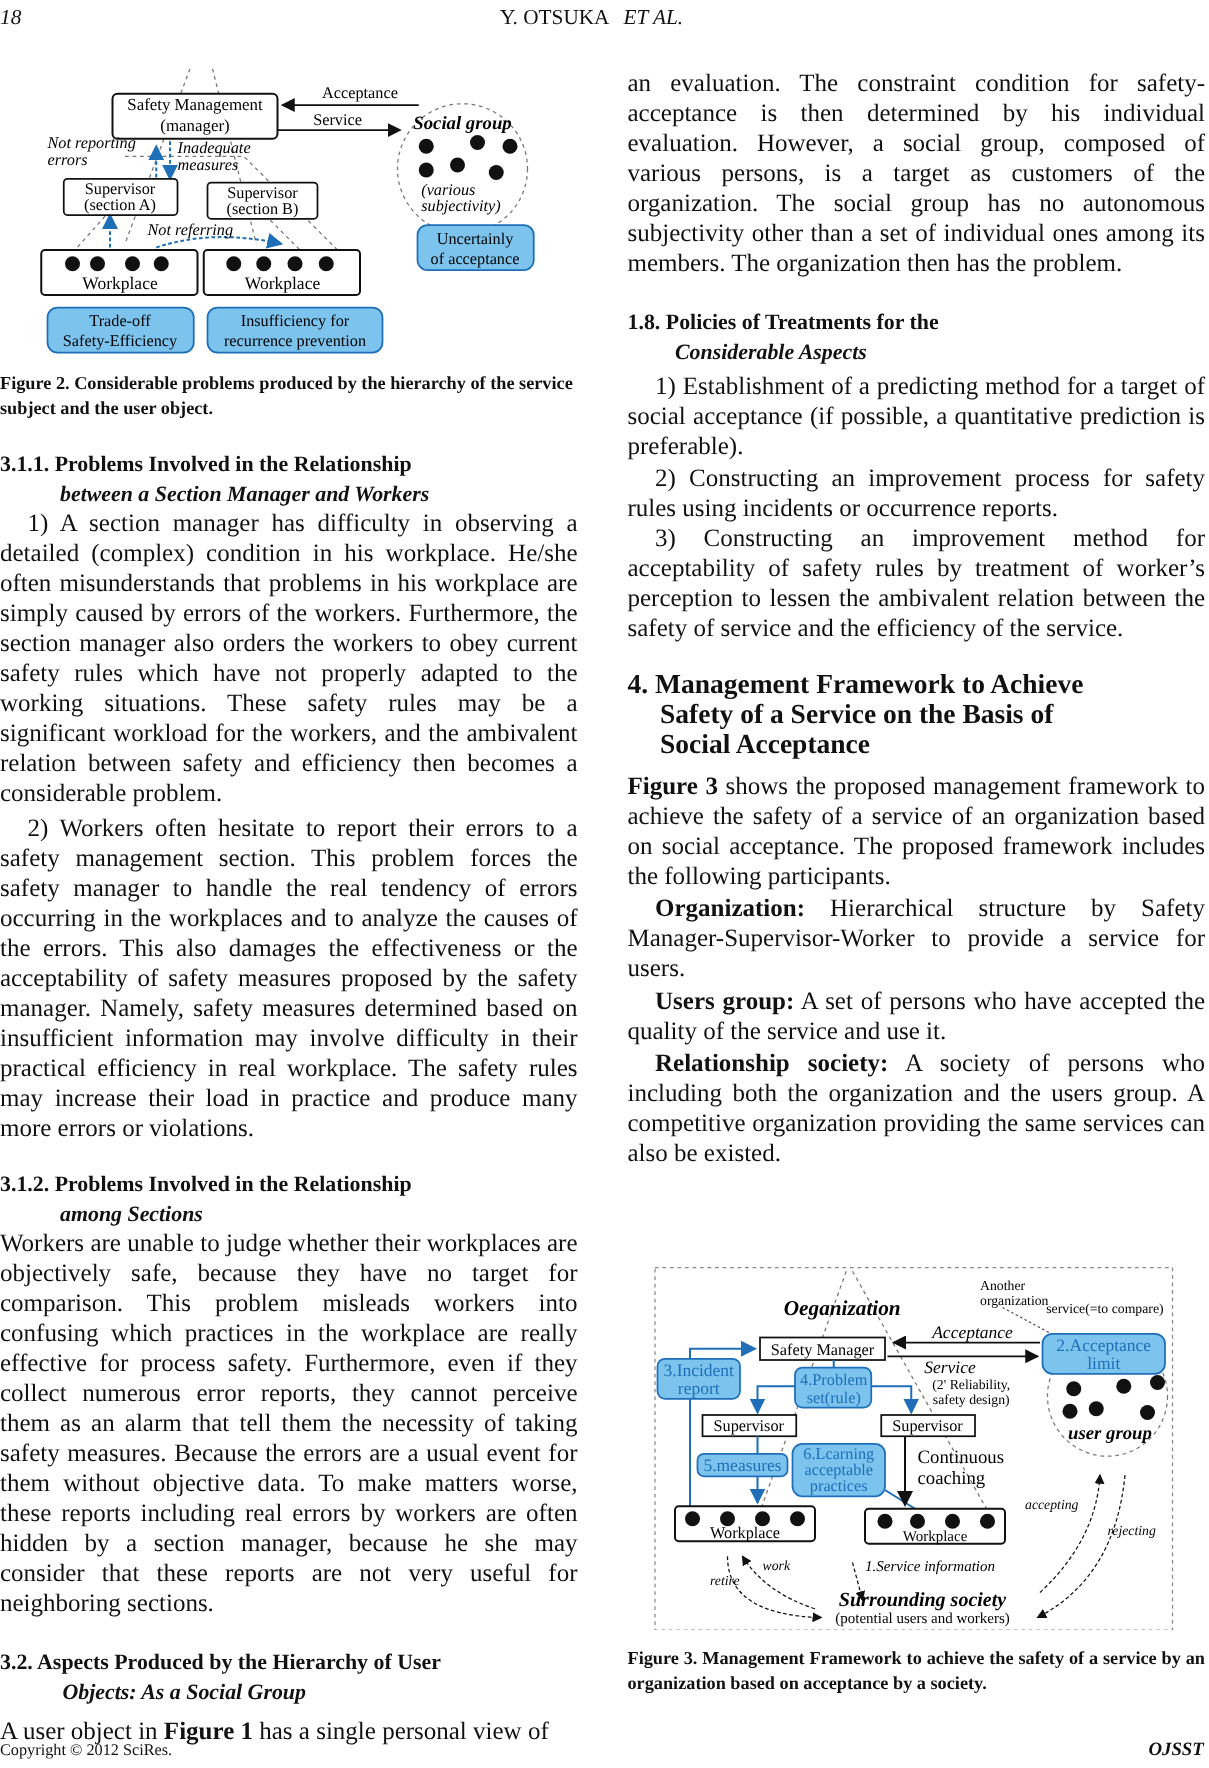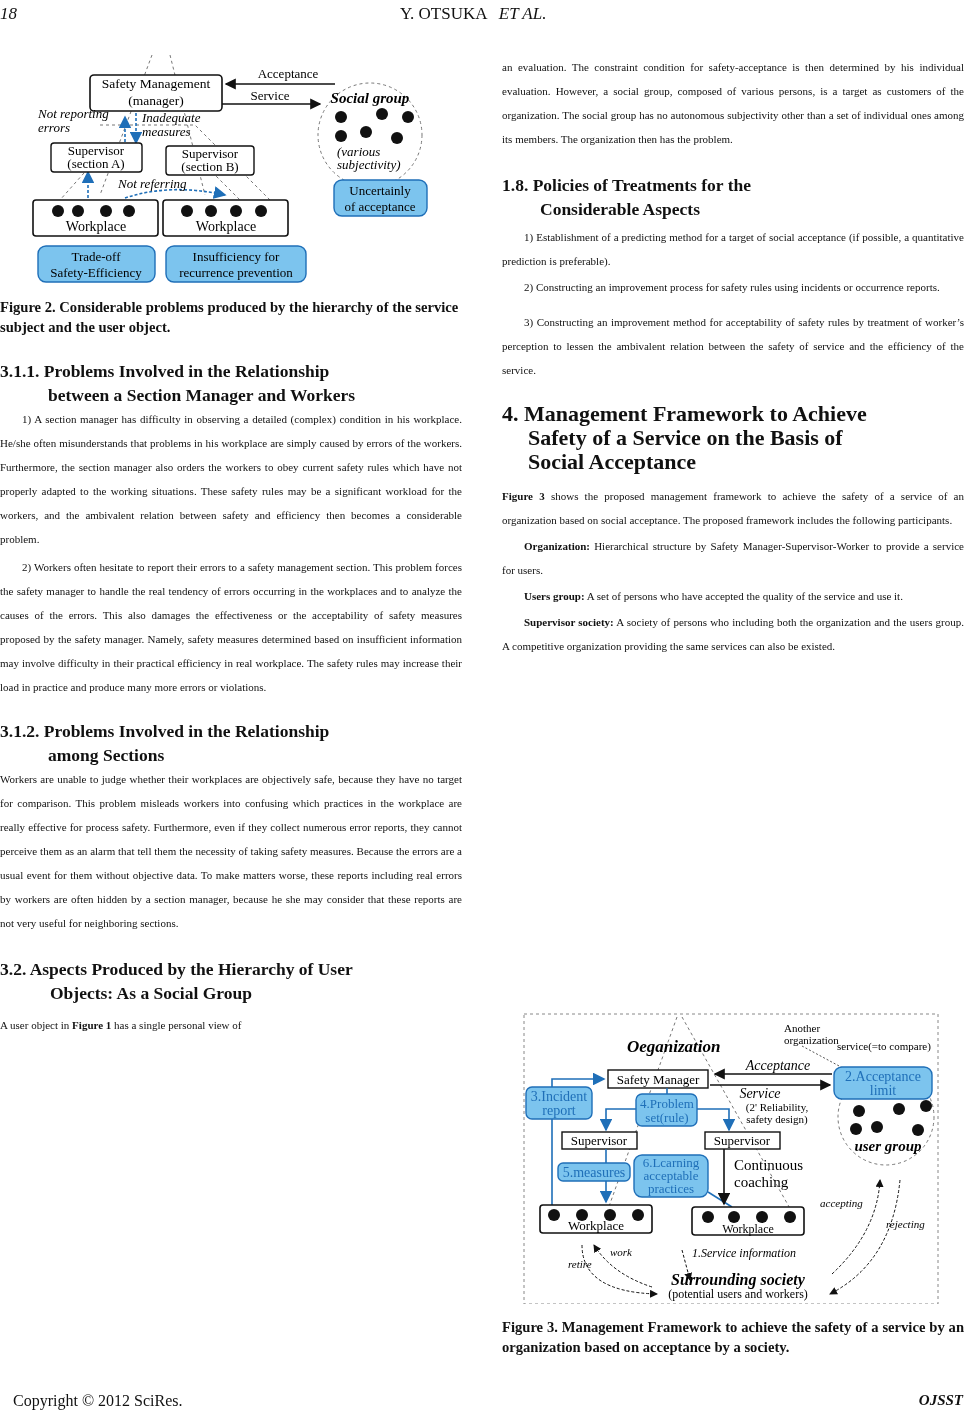--- a/index.html
+++ b/index.html
@@ -1,24 +1,24 @@
 <!DOCTYPE html>
 <html><head>
 <meta charset="utf-8">
 <style>
   html, body { margin:0; padding:0; background:#fff; }
   body { width:967px; height:1414px; position:relative; overflow:hidden;
          font-family:"Liberation Serif", serif; color:#111; }
   .abs { position:absolute; }
   .hdr { font-size:17px; top:4px; }
   .col { position:absolute; width:462px; }
-  .p { font-size:11px; line-height:24px; text-align:justify; margin:0; }
+  .p { font-size:20px; line-height:24px; text-align:justify; margin:0; }
   .ind { text-indent:22px; }
   .h3 { font-size:17.5px; font-weight:bold; line-height:24px; margin:0; }
-  .h3 .cont { display:block; padding-left:48px; }
+  .h3 .cont { display:block; padding-left:48px;font-style:italic; }
   .h2 { font-size:22px; font-weight:bold; line-height:24px; margin:0; }
   .h2 .cont { display:block; padding-left:26px; }
   .cap { font-size:14.6px; font-weight:bold; line-height:20px; margin:0; }
   svg text { font-family:"Liberation Serif", serif; }
   b { font-weight:bold; }
 </style>
 </head>
 <body>
 
 <div class="abs hdr" style="left:0;font-style:italic;">18</div>
@@ -134,31 +134,31 @@
 
 <div class="col" style="left:502px; top:55px;">
   <p class="p">an evaluation. The constraint condition for safety-acceptance is then determined by his individual evaluation. However, a social group, composed of various persons, is a target as customers of the organization. The social group has no autonomous subjectivity other than a set of individual ones among its members. The organization then has the problem.</p>
   <div style="height:22px"></div>
   <h3 class="h3">
     <span>1.8. Policies of Treatments for the</span>
     <span class="cont" style="padding-left:38px">Considerable Aspects</span>
   </h3>
   <p class="p ind" style="margin-top:4px">1) Establishment of a predicting method for a target of social acceptance (if possible, a quantitative prediction is preferable).</p>
   <p class="p ind" style="margin-top:2px">2) Constructing an improvement process for safety rules using incidents or occurrence reports.</p>
-  <p class="p ind" style="margin-top:11px">3) Constructing an improvement method for acceptability of safety rules by treatment of worker’s perception to lessen the ambivalent relation between the safety of service and the efficiency of the service.</p>
+  <p class="p ind" style="margin-top:0">3) Constructing an improvement method for acceptability of safety rules by treatment of worker’s perception to lessen the ambivalent relation between the safety of service and the efficiency of the service.</p>
   <div style="height:20px"></div>
   <h2 class="h2">
     <span>4. Management Framework to Achieve</span>
     <span class="cont">Safety of a Service on the Basis of</span>
     <span class="cont">Social Acceptance</span>
   </h2>
   <p class="p" style="margin-top:10px"><b>Figure 3</b><span> shows the proposed management framework to achieve the safety of a service of an organization based on social acceptance. The proposed framework includes the following participants.</span></p>
   <p class="p ind" style="margin-top:2px"><b>Organization:</b><span> Hierarchical structure by Safety Manager-Supervisor-Worker to provide a service for users.</span></p>
   <p class="p ind" style="margin-top:2px"><b>Users group:</b><span> A set of persons who have accepted the quality of the service and use it.</span></p>
-  <p class="p ind" style="margin-top:2px"><b>Supervisor society:</b><span> A society of persons who including both the organization and the users group. A competitive organization providing the same services can also be existed.</span></p>
+  <p class="p ind" style="margin-top:2px"><b>Relationship society:</b><span> A society of persons who including both the organization and the users group. A competitive organization providing the same services can also be existed.</span></p>
 </div>
 
 <svg class="abs" style="left:522px; top:1012px;" width="420" height="292">
   <defs>
     <marker id="fb" markerWidth="8" markerHeight="8" refX="7" refY="4" orient="auto">
         <path d="M0,0 L8,4 L0,8 z" fill="#111"></path>
       </marker>
     <marker id="fbl" markerWidth="8" markerHeight="8" refX="7" refY="4" orient="auto">
         <path d="M0,0 L8,4 L0,8 z" fill="#1f6fb8"></path>
       </marker>
@@ -252,14 +252,14 @@
   <text x="46" y="256" font-size="11" font-style="italic">retire</text>
   <text x="170" y="245" font-size="12" font-style="italic">1.Service information</text>
   <text x="216" y="273" text-anchor="middle" font-size="16" font-weight="bold" font-style="italic">Surrounding society</text>
   <text x="216" y="286" text-anchor="middle" font-size="12">(potential users and workers)</text>
 </svg>
 
 <div class="abs" style="left:502px; top:1317px; width:462px;">
   <p class="cap" style="text-align:justify">Figure 3. Management Framework to achieve the safety of a service by an organization based on acceptance by a society.</p>
 </div>
 
-<div class="abs" style="left:0; top:1392px; font-size:16px;padding-left:13px;">Copyright © 2012 SciRes.</div>
+<div class="abs" style="left:0; top:1392px; font-size:13px;">Copyright © 2012 SciRes.</div>
 <div class="abs" style="right:4px; top:1392px; font-size:15px; font-weight:bold; font-style:italic;">OJSST</div>
 
 </body></html>

